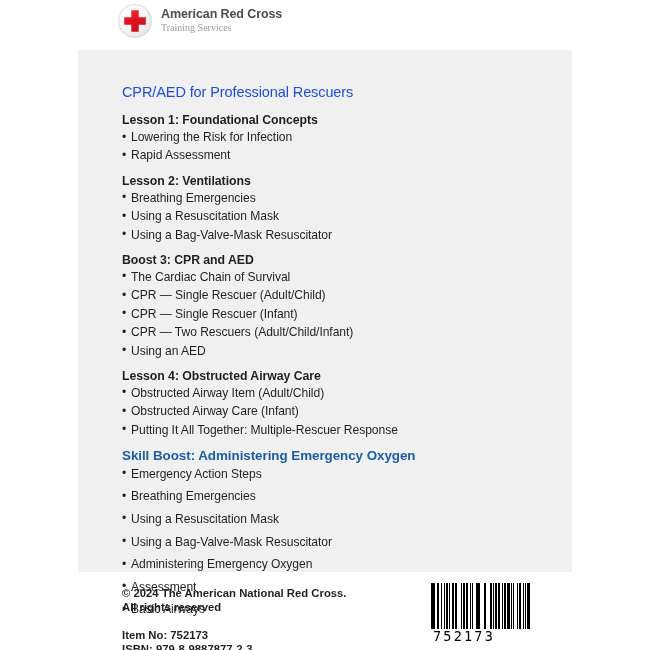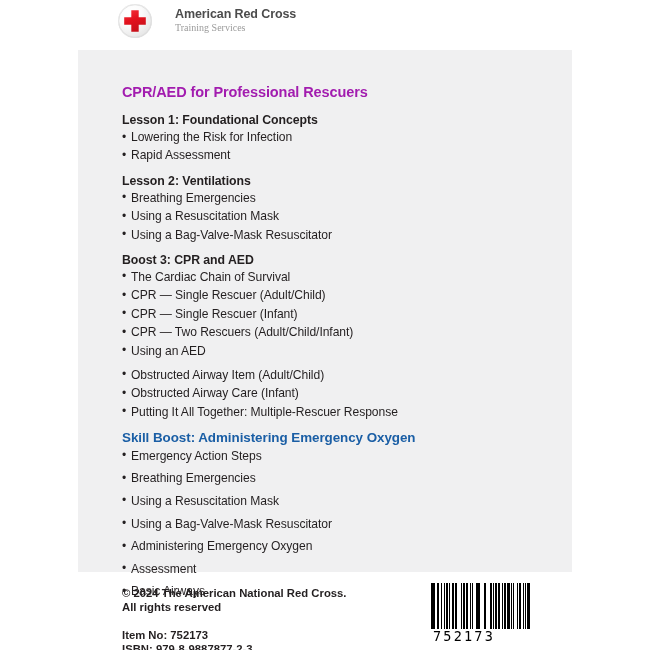--- a/index.html
+++ b/index.html
@@ -15,21 +15,21 @@
     position: relative;
   }
 
   
   .brand {
     position: absolute;
     left: 118px;
     top: 4px;
     display: flex;
     align-items: center;
-    gap: 23px;
+    gap: 9px;
   }
   .brand-badge {
     width: 34px;
     height: 34px;
     border-radius: 50%;
     background: radial-gradient(circle at 32% 26%, #ffffff 0%, #fbfbfb 38%, #e9e9e9 72%, #d2d2d2 100%);
     box-shadow: inset 0 0 1px #c9c9c9;
     position: relative;
     flex: none;
   }
@@ -62,22 +62,22 @@
   }
 
   .card-inner {
     position: absolute;
     left: 44px;
     top: 34px;
     right: 18px;
   }
 
   .course-title {
-    color: #a21caf;
-    font-weight: bold;
+    color: #1d4ed8;
+    font-weight: normal;
     font-size: 14.5px;
     margin: 0 0 13px 0;
     letter-spacing: -0.1px;
   }
 
   .section { margin-bottom: 12px; }
   .section:last-child { margin-bottom: 0; }
 
   .section-heading {
     font-weight: bold;
@@ -213,20 +213,21 @@
           <h2 class="section-heading">Boost 3: CPR and AED</h2>
           <ul class="items">
             <li><span class="bullet">•</span><span>The Cardiac Chain of Survival</span></li>
             <li><span class="bullet">•</span><span>CPR — Single Rescuer (Adult/Child)</span></li>
             <li><span class="bullet">•</span><span>CPR — Single Rescuer (Infant)</span></li>
             <li><span class="bullet">•</span><span>CPR — Two Rescuers (Adult/Child/Infant)</span></li>
             <li><span class="bullet">•</span><span>Using an AED</span></li>
           </ul>
         </div>
         <div class="section">
+          <h2 class="section-heading">Lesson 4: Obstructed Airway Care</h2>
           <ul class="items">
             <li><span class="bullet">•</span><span>Obstructed Airway Item (Adult/Child)</span></li>
             <li><span class="bullet">•</span><span>Obstructed Airway Care (Infant)</span></li>
             <li><span class="bullet">•</span><span>Putting It All Together: Multiple-Rescuer Response</span></li>
           </ul>
         </div>
         <div class="section">
           <h2 class="section-heading blue">Skill Boost: Administering Emergency Oxygen</h2>
           <ul class="items wide">
             <li><span class="bullet">•</span><span>Emergency Action Steps</span></li>

